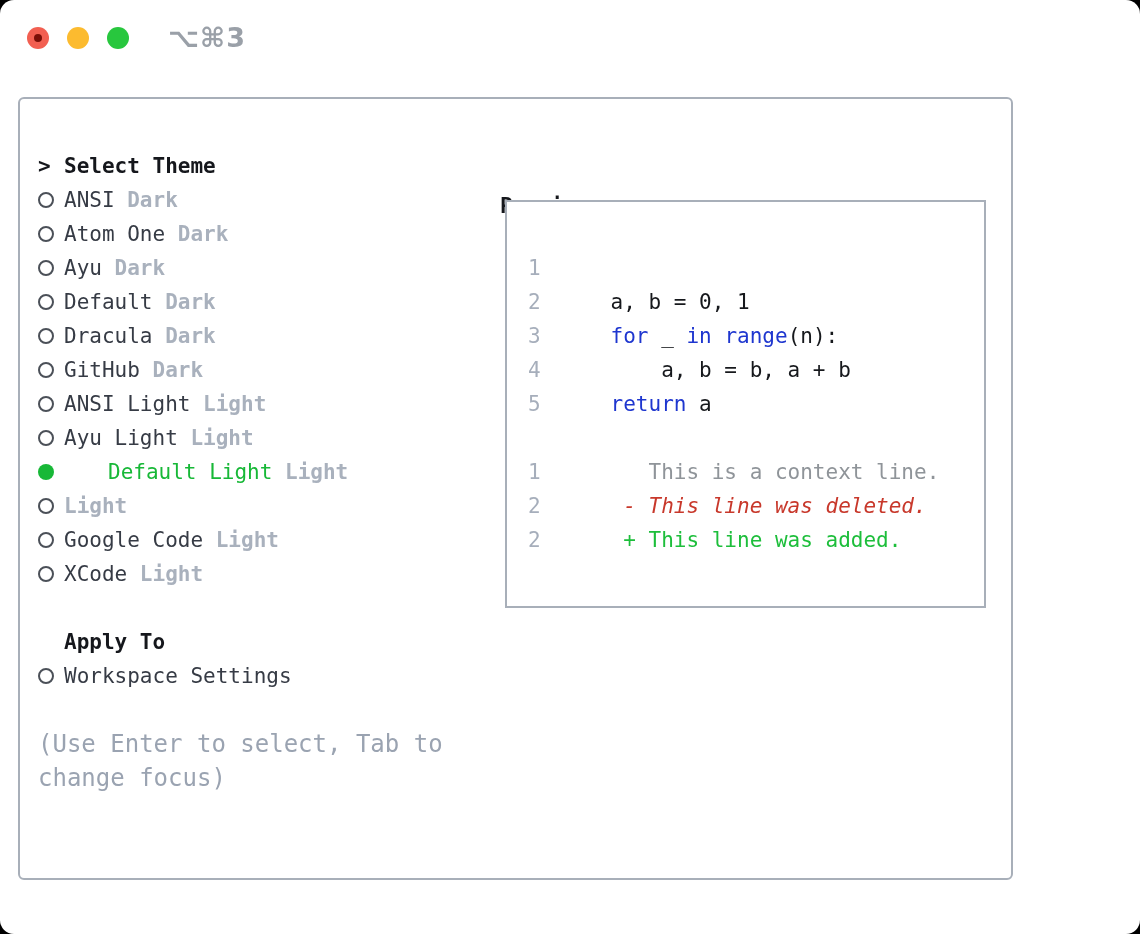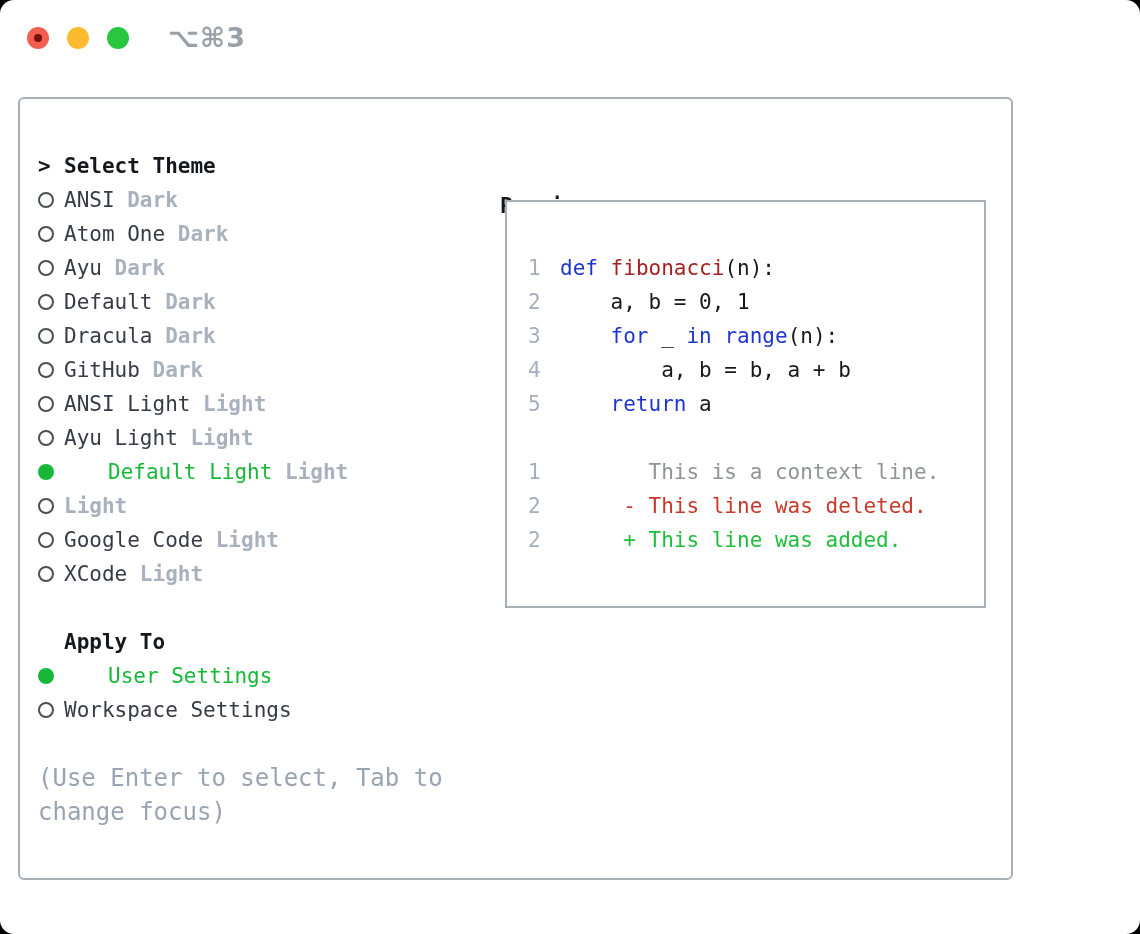--- a/index.html
+++ b/index.html
@@ -54,21 +54,21 @@
     border:2px solid var(--border); background:#fff;
   }
   .preview-inner{padding:49px 0 0 21px;}
   .pline{height:34px; line-height:34px; font-size:21px; white-space:pre; display:flex;}
   .num{display:inline-block; width:32px; flex:0 0 32px; color:var(--line_number);}
   .code{color:#16181c; white-space:pre;}
   .tok-keyword{color:var(--keyword_blue);}
   .tok-function{color:var(--function_red);}
   .tok-plain{color:#16181c;}
   .diff-context{color:var(--context_gray); white-space:pre;}
-  .diff-deleted{color:var(--deleted_red); white-space:pre;}
+  .diff-deleted{color:var(--deleted_red); white-space:pre;font-style:italic;}
   .diff-added{color:var(--added_green); white-space:pre;}
 </style>
 </head>
 <body>
 
 <div class="window">
 
   <div class="titlebar">
     <span class="tl red">
         <span class="dot"></span>
@@ -96,34 +96,33 @@
           <div class="row item selected"><span class="radio-cell"><span class="radio on"></span></span><span class="label">Default Light </span><span class="muted">Light</span></div>
           <div class="row item"><span class="radio-cell"><span class="radio off"></span></span><span class="muted">Light</span></div>
           <div class="row item"><span class="radio-cell"><span class="radio off"></span></span><span class="label">Google Code </span><span class="muted">Light</span></div>
           <div class="row item"><span class="radio-cell"><span class="radio off"></span></span><span class="label">XCode </span><span class="muted">Light</span></div>
         </div>
       <div class="blank-row"></div>
       <div class="row">
         <span class="radio-cell"></span><span class="hdr">Apply To</span>
       </div>
       <div id="apply-list">
-          <div class="row item selected"><span class="radio-cell"><span class="radio on"></span></span><span class="label">User Settings</span></div>
           <div class="row item"><span class="radio-cell"><span class="radio off"></span></span><span class="label">Workspace Settings</span></div>
         </div>
       <div class="blank-row"></div>
       <div class="help">(Use Enter to select, Tab to</div>
       <div class="help">change focus)</div>
     </div>
 
     <div class="preview-title">Preview</div>
 
     <div class="preview-box">
       <div class="preview-inner">
         <div id="code-lines">
-            <div class="pline"><span class="num">1</span><span class="code"><span class="tok-keyword">def</span><span class="tok-plain"> </span><span class="tok-function">fibonacci</span><span class="tok-plain">(n):</span></span></div>
+            <div class="pline"><span class="num">1</span></div>
             <div class="pline"><span class="num">2</span><span class="code"><span class="tok-plain">    a, b = 0, 1</span></span></div>
             <div class="pline"><span class="num">3</span><span class="code"><span class="tok-plain">    </span><span class="tok-keyword">for</span><span class="tok-plain"> _ </span><span class="tok-keyword">in</span><span class="tok-plain"> </span><span class="tok-keyword">range</span><span class="tok-plain">(n):</span></span></div>
             <div class="pline"><span class="num">4</span><span class="code"><span class="tok-plain">        a, b = b, a + b</span></span></div>
             <div class="pline"><span class="num">5</span><span class="code"><span class="tok-plain">    </span><span class="tok-keyword">return</span><span class="tok-plain"> a</span></span></div>
           </div>
         <div class="blank-row"></div>
         <div id="diff-lines">
             <div class="pline"><span class="num">1</span><span class="diff-context">       This is a context line.</span></div>
             <div class="pline"><span class="num">2</span><span class="diff-deleted">     - This line was deleted.</span></div>
             <div class="pline"><span class="num">2</span><span class="diff-added">     + This line was added.</span></div>

